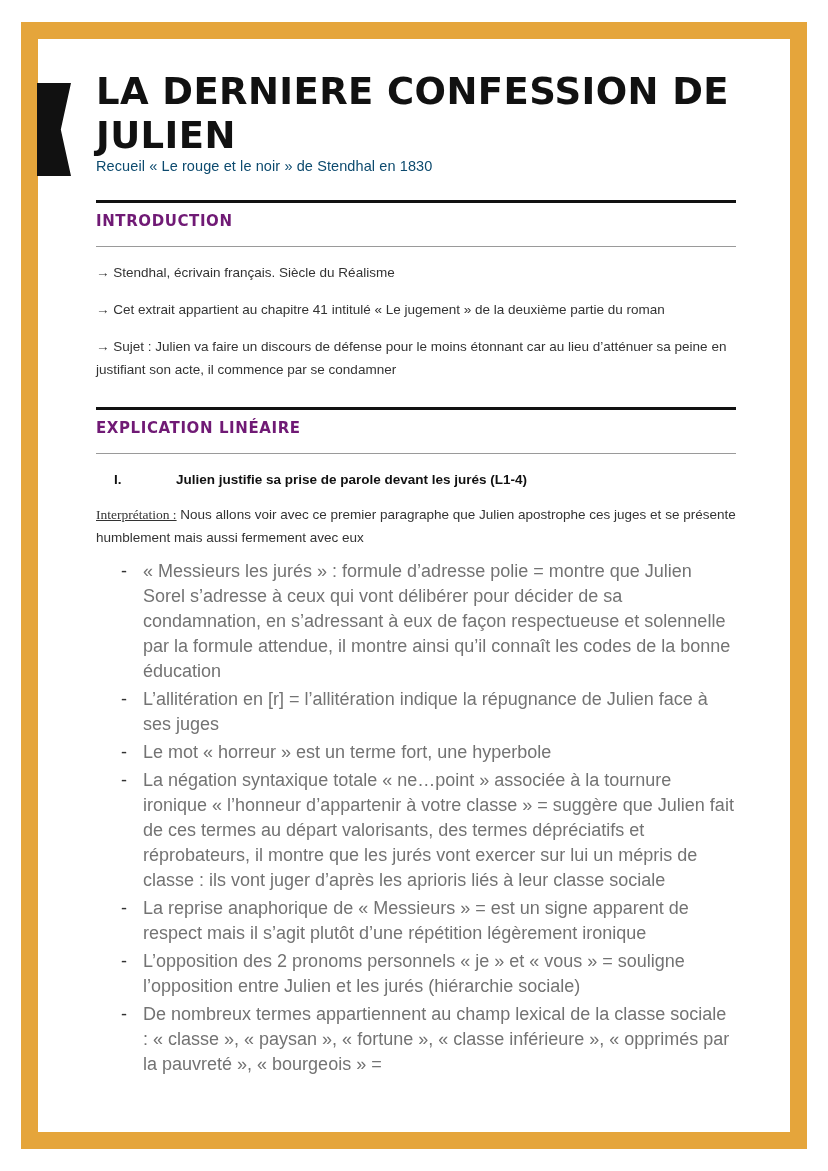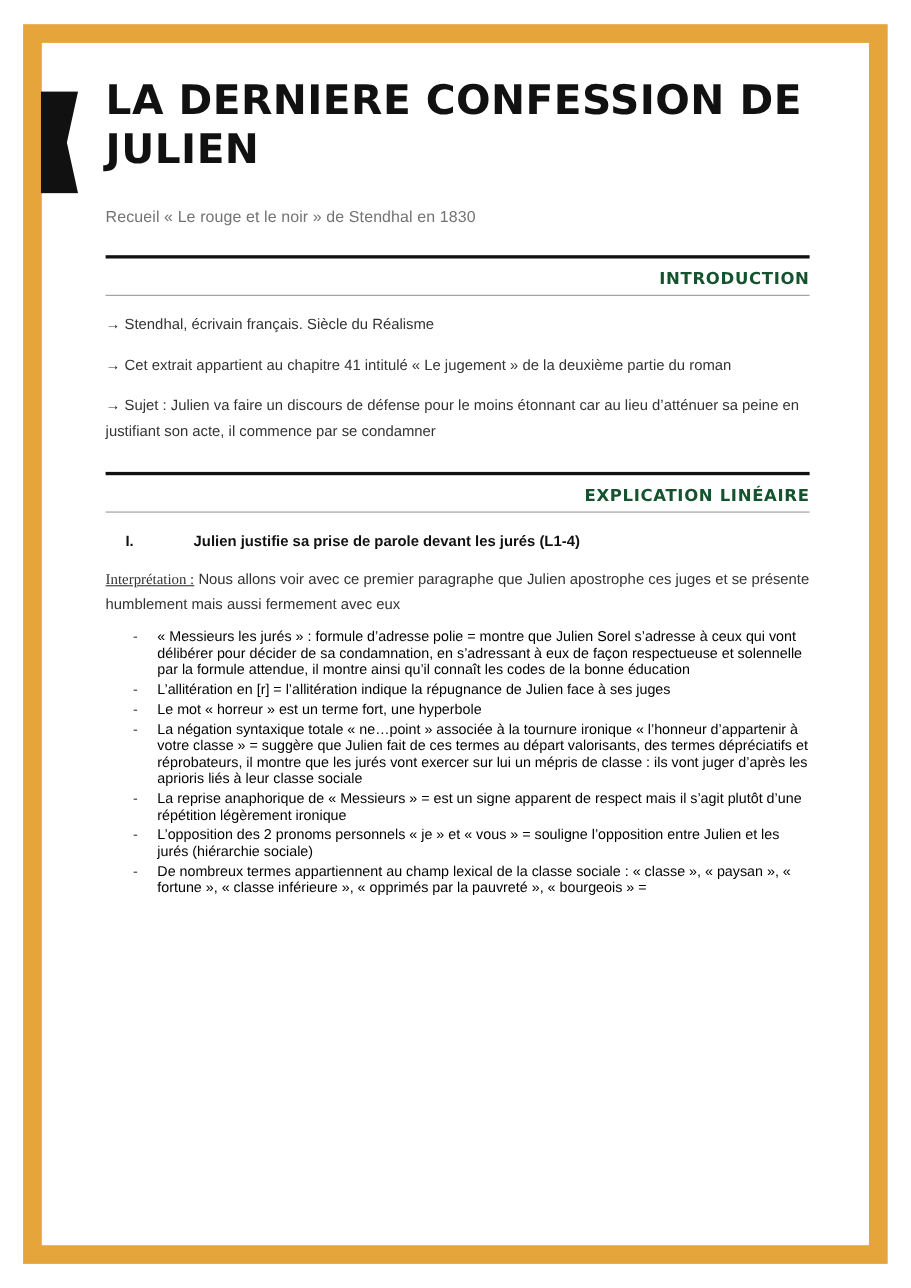--- a/index.html
+++ b/index.html
@@ -51,41 +51,40 @@
   h1.doc-title {
     font-size: 37px;
     line-height: 44px;
     font-weight: bold;
     letter-spacing: 0.4px;
     margin: 0;
     color: #111111;
     font-family: "DejaVu Sans", sans-serif;
   }
   .subtitle {
-    margin-top: 32px;
+    margin-top: 0;
     font-size: 14.5px;
-    color: #737373;
+    color: #0c4a6e;
     letter-spacing: 0.1px;
   }
   .section {
     margin-top: 26px;
   }
   .rule-thick {
     border-top: 3.5px solid #111111;
     margin-bottom: 9px;
   }
   .section-heading {
     font-size: 15px;
     font-weight: bold;
     letter-spacing: 0.6px;
-    color: #14532d;
-    padding-bottom: 6px;
+    color: #701a75;
+    padding-bottom: 16px;
     border-bottom: 1px solid #9a9a9a;
     font-family: "DejaVu Sans", sans-serif;
-    text-align: right;
   }
   .para {
     font-size: 13.5px;
     line-height: 23px;
     color: #333333;
     margin-top: 14px;
   }
   .roman-line {
     margin-top: 18px;
     font-size: 13.5px;
@@ -109,23 +108,23 @@
     font-family: Liberation Serif, serif;
   }
   ul.bullets {
     list-style: none;
     margin: 10px 0 0 0;
     padding: 0;
   }
   ul.bullets li {
     position: relative;
     padding-left: 47px;
-    font-size: 13px;
-    line-height: 15px;
-    color: #000000;
+    font-size: 18px;
+    line-height: 25px;
+    color: #737373;
     margin-bottom: 3px;
   }
   ul.bullets li::before {
     content: "-";
     position: absolute;
     left: 25px;
     top: 0;
     color: #333333;
   }
 </style>

